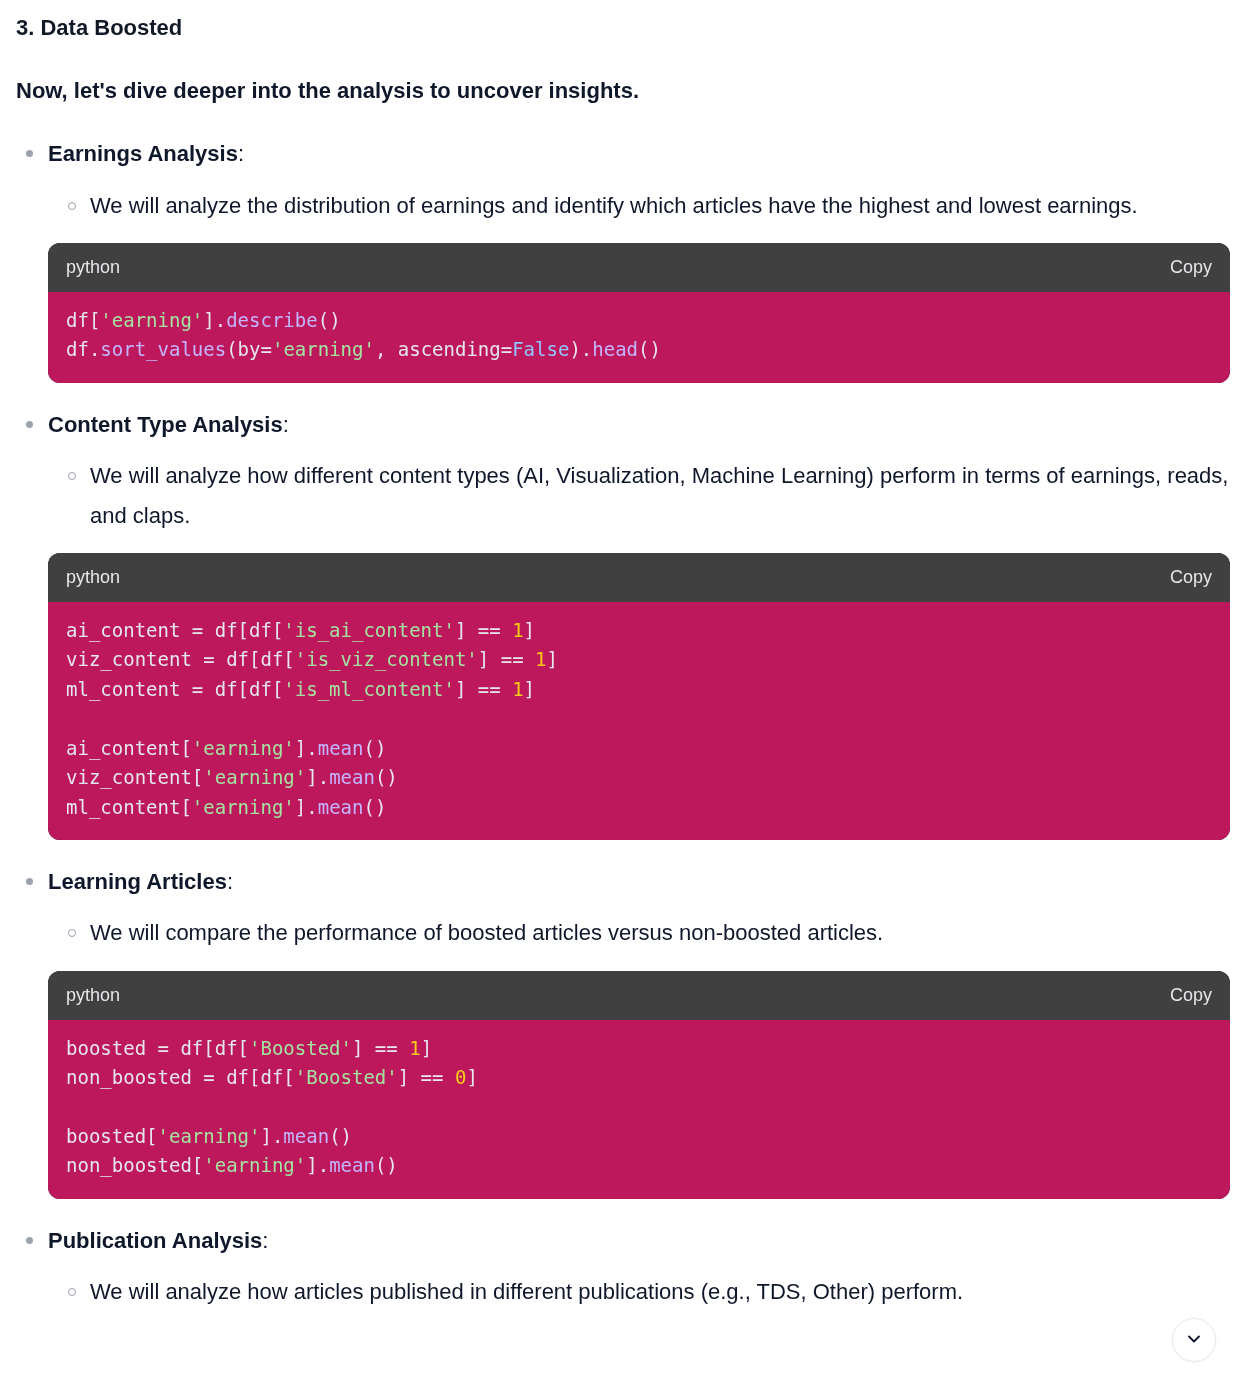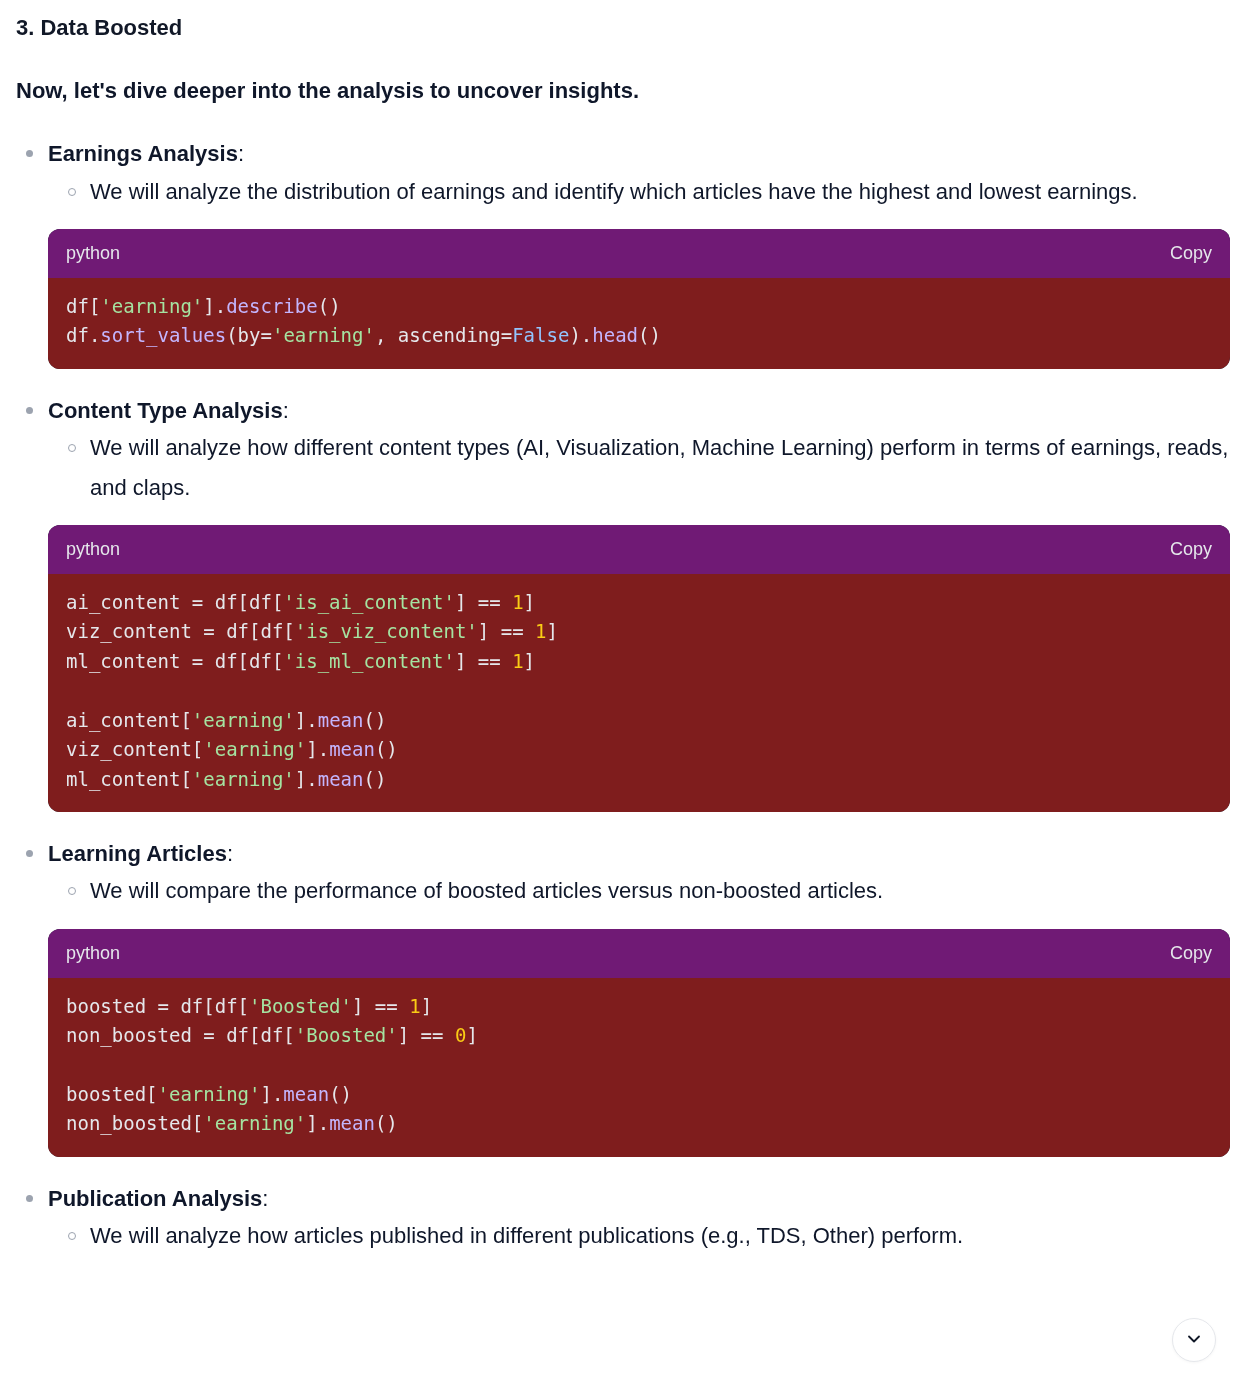--- a/index.html
+++ b/index.html
@@ -37,20 +37,21 @@
     left: -22px;
     top: 14px;
     width: 7px;
     height: 7px;
     border-radius: 50%;
     background: #9ca3af;
   }
   ul.sub-list {
     list-style: none;
     padding-left: 42px;
+    margin-top: 14px;
     margin-bottom: 10px;
   }
   ul.sub-list > li {
     position: relative;
     font-size: 22px;
     line-height: 1.8;
   }
   ul.sub-list > li::before {
     content: "";
     position: absolute;
@@ -63,38 +64,38 @@
     background: transparent;
   }
   .strong { font-weight: 700; }
   .code-block {
     margin: 18px 0 24px 0;
     border-radius: 12px;
     overflow: hidden;
     background: #0f172a;
   }
   .code-header {
-    background: #701a75;
+    background: #404040;
     color: #e5e7eb;
     font-size: 18px;
     padding: 10px 18px;
     display: flex;
     justify-content: space-between;
     align-items: center;
   }
   .copy-btn {
     background: transparent;
     border: none;
     color: #e5e7eb;
     font-size: 18px;
     cursor: pointer;
     font-family: inherit;
   }
   pre {
-    background: #7f1d1d;
+    background: #be185d;
     color: #e5e7eb;
     font-family: ui-monospace, SFMono-Regular, Menlo, Monaco, Consolas, monospace;
     font-size: 19px;
     line-height: 1.55;
     padding: 14px 18px 18px 18px;
     overflow-x: auto;
     white-space: pre;
   }
   .tok-str { color: #a5e3a1; }
   .tok-fn  { color: #c4b5fd; }

